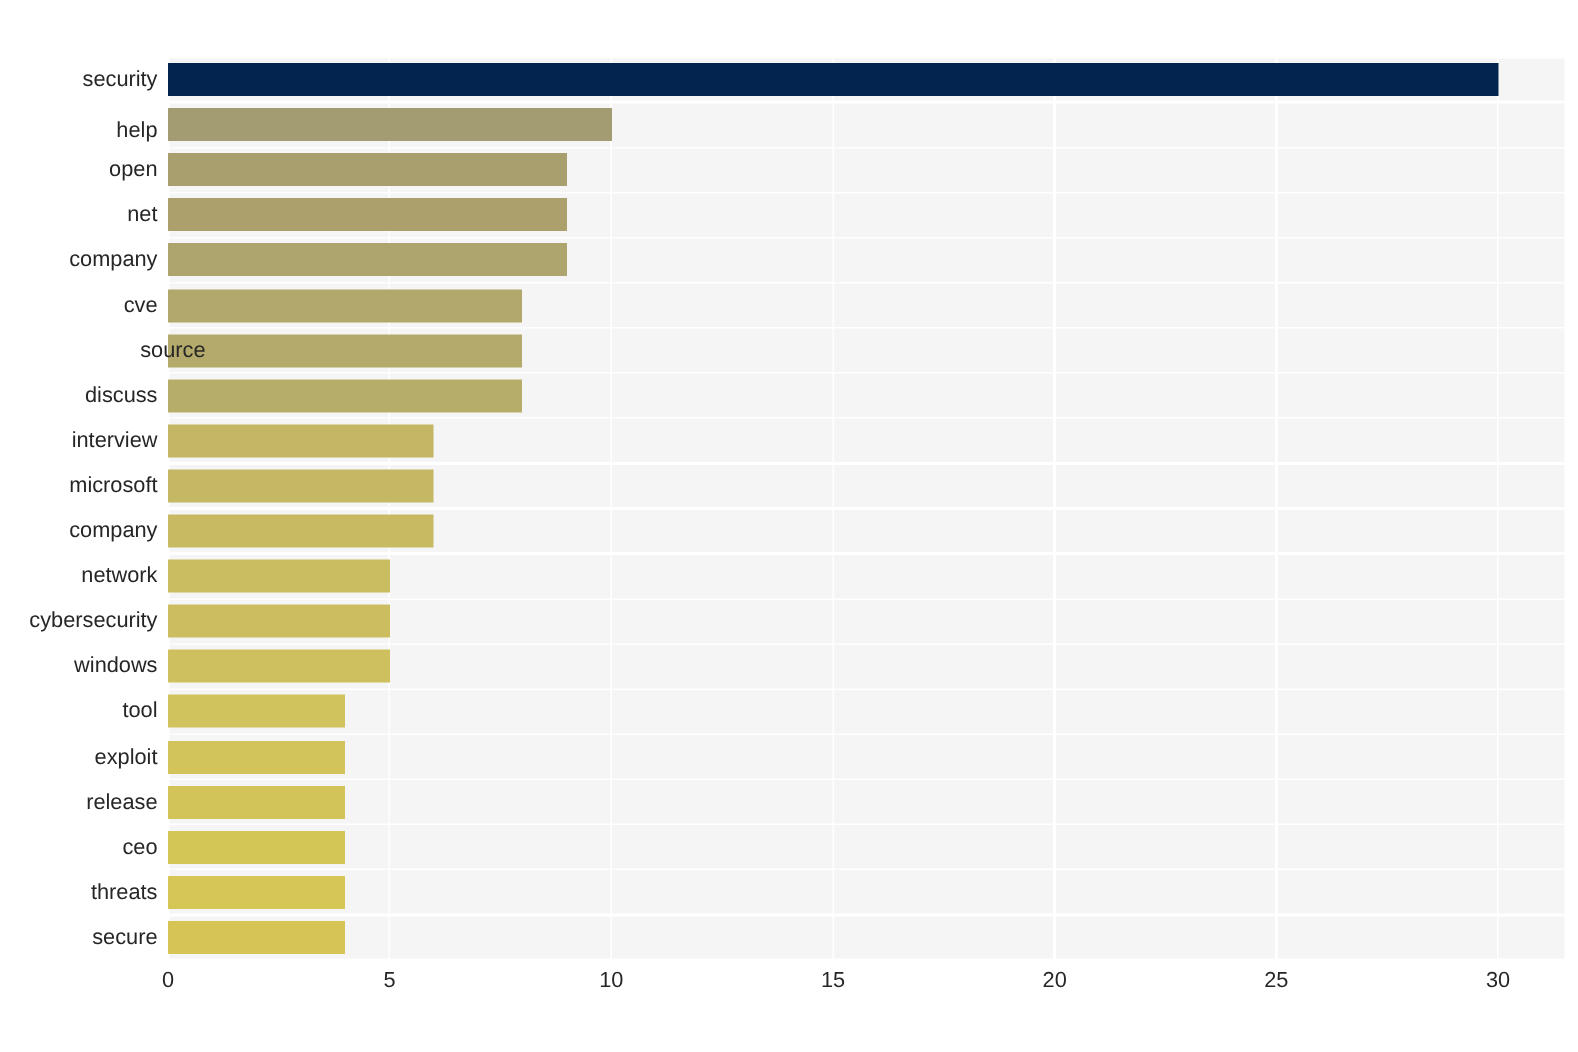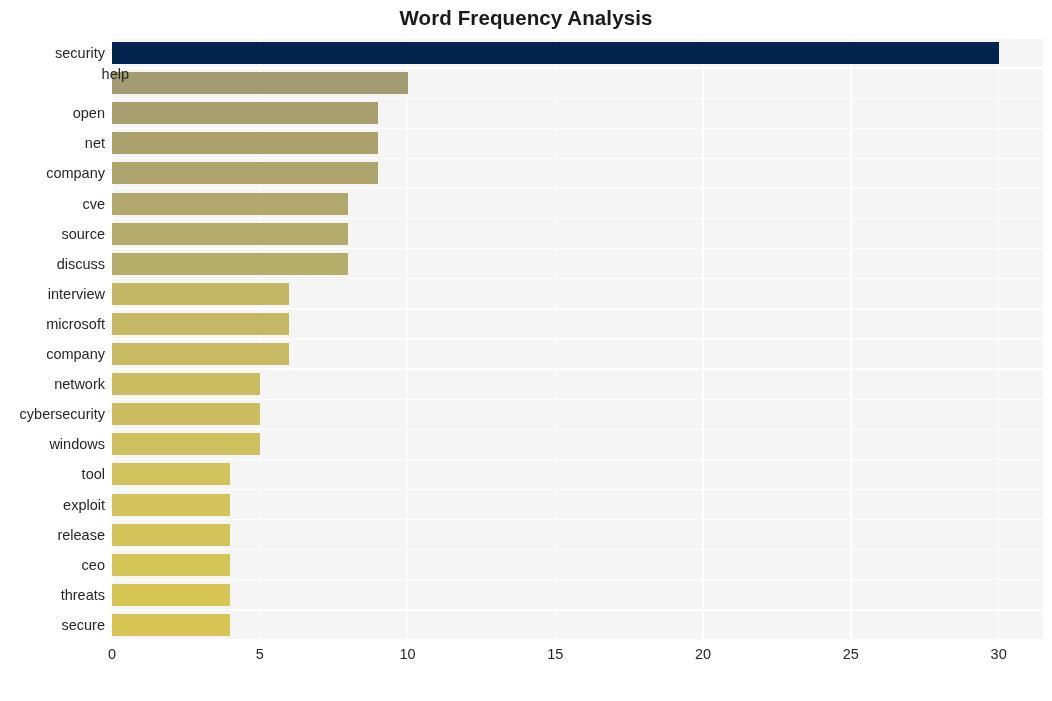--- a/index.html
+++ b/index.html
@@ -99,21 +99,20 @@
     text-align: center;
     font-size: 14.5px;
     color: #262626;
   }
 </style>
 </head>
 <body>
 
 <div id="figure">
 
-  <div id="chart-title">Word Frequency Analysis</div>
 
   <div id="plot-area">
     <div id="gridlines-v">
         <div class="gridline-v" style="left: -0.7px;"></div>
         <div class="gridline-v" style="left: 147.078px;"></div>
         <div class="gridline-v" style="left: 294.856px;"></div>
         <div class="gridline-v" style="left: 442.633px;"></div>
         <div class="gridline-v" style="left: 590.411px;"></div>
         <div class="gridline-v" style="left: 738.189px;"></div>
         <div class="gridline-v" style="left: 885.967px;"></div>
@@ -160,26 +159,26 @@
         <div class="bar" title="exploit: 4" style="left: 0px; top: 455.55px; width: 118.222px; background: rgb(210, 195, 91);"></div>
         <div class="bar" title="release: 4" style="left: 0px; top: 485.65px; width: 118.222px; background: rgb(211, 196, 89);"></div>
         <div class="bar" title="ceo: 4" style="left: 0px; top: 515.75px; width: 118.222px; background: rgb(212, 197, 87);"></div>
         <div class="bar" title="threats: 4" style="left: 0px; top: 545.85px; width: 118.222px; background: rgb(213, 198, 86);"></div>
         <div class="bar" title="secure: 4" style="left: 0px; top: 575.95px; width: 118.222px; background: rgb(214, 197, 85);"></div>
       </div>
   </div>
 
   <div id="ylabels-layer">
       <div class="ylabel" style="top: 42.05px; left: 0px; width: 105px;">security</div>
-      <div class="ylabel" style="top: 63px; left: 0px; width: 105px; margin-left: 24px;">help</div>
+      <div class="ylabel" style="top: 76px; left: 0px; width: 105px;">help</div>
       <div class="ylabel" style="top: 102.25px; left: 0px; width: 105px;">open</div>
       <div class="ylabel" style="top: 132.35px; left: 0px; width: 105px;">net</div>
       <div class="ylabel" style="top: 162.45px; left: 0px; width: 105px;">company</div>
       <div class="ylabel" style="top: 192.55px; left: 0px; width: 105px;">cve</div>
-      <div class="ylabel" style="top: 222.65px; left: 0px; width: 105px;">source</div>
+      <div class="ylabel" style="top: 222.65px; left: 0px; width: 105px; padding-left: 32px;">source</div>
       <div class="ylabel" style="top: 252.75px; left: 0px; width: 105px;">discuss</div>
       <div class="ylabel" style="top: 282.85px; left: 0px; width: 105px;">interview</div>
       <div class="ylabel" style="top: 312.95px; left: 0px; width: 105px;">microsoft</div>
       <div class="ylabel" style="top: 343.05px; left: 0px; width: 105px;">company</div>
       <div class="ylabel" style="top: 373.15px; left: 0px; width: 105px;">network</div>
       <div class="ylabel" style="top: 403.25px; left: 0px; width: 105px;">cybersecurity</div>
       <div class="ylabel" style="top: 433.35px; left: 0px; width: 105px;">windows</div>
       <div class="ylabel" style="top: 463.45px; left: 0px; width: 105px;">tool</div>
       <div class="ylabel" style="top: 493.55px; left: 0px; width: 105px;">exploit</div>
       <div class="ylabel" style="top: 523.65px; left: 0px; width: 105px;">release</div>

